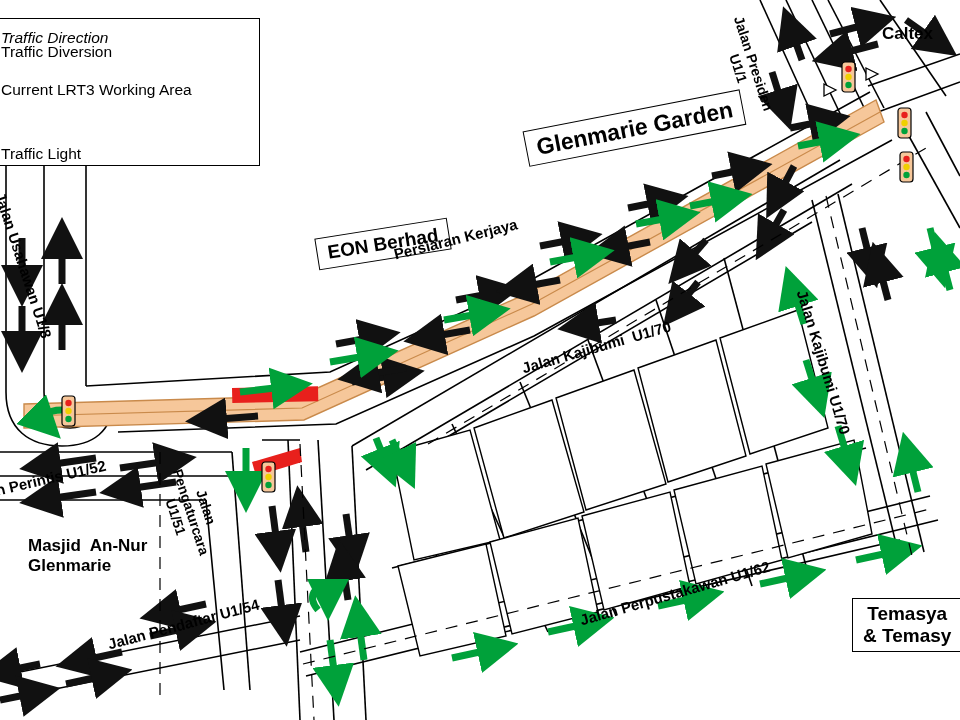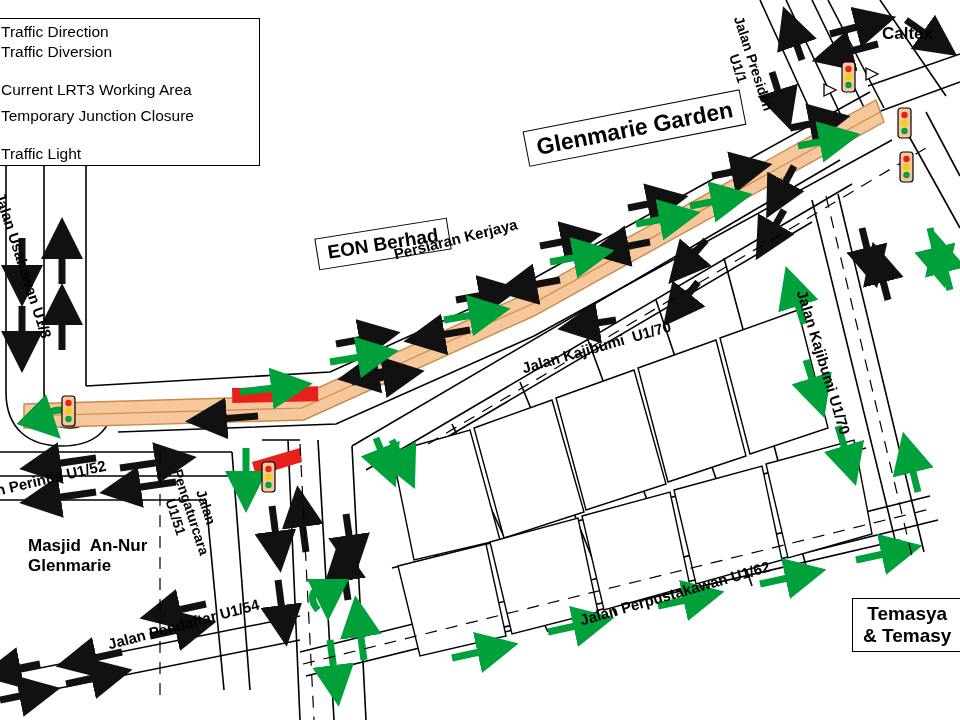--- a/index.html
+++ b/index.html
@@ -276,24 +276,23 @@
       </g>
     </g>
 
     <g fill="#ffffff" stroke="#000" stroke-width="1.3">
       <polygon points="824,84 836,90 824,96"></polygon>
       <polygon points="866,68 878,74 866,80"></polygon>
     </g>
   </svg>
 
   <div class="legend-box">
-    <div class="legend-item" style="top:4px;">Traffic Direction</div>
+    <div class="legend-item" style="top:10px;font-style:italic;">Traffic Direction</div>
     <div class="legend-item" style="top:24px;">Traffic Diversion</div>
     <div class="legend-item" style="top:62px;">Current LRT3 Working Area</div>
-    <div class="legend-item" style="top:88px;">Temporary Junction Closure</div>
     <div class="legend-item" style="top:126px;">Traffic Light</div>
   </div>
 
   <div class="lbl boxed" style="left:316px;top:228px;transform:rotate(-9deg);font-size:19px;">EON Berhad</div>
 
   <div class="lbl boxed" style="left:524px;top:110px;transform:rotate(-11deg);font-size:23px;">Glenmarie Garden</div>
 
   <div class="lbl boxed" style="left:852px;top:598px;font-size:19px;text-align:center;">Temasya
 &amp; Temasy</div>
 

